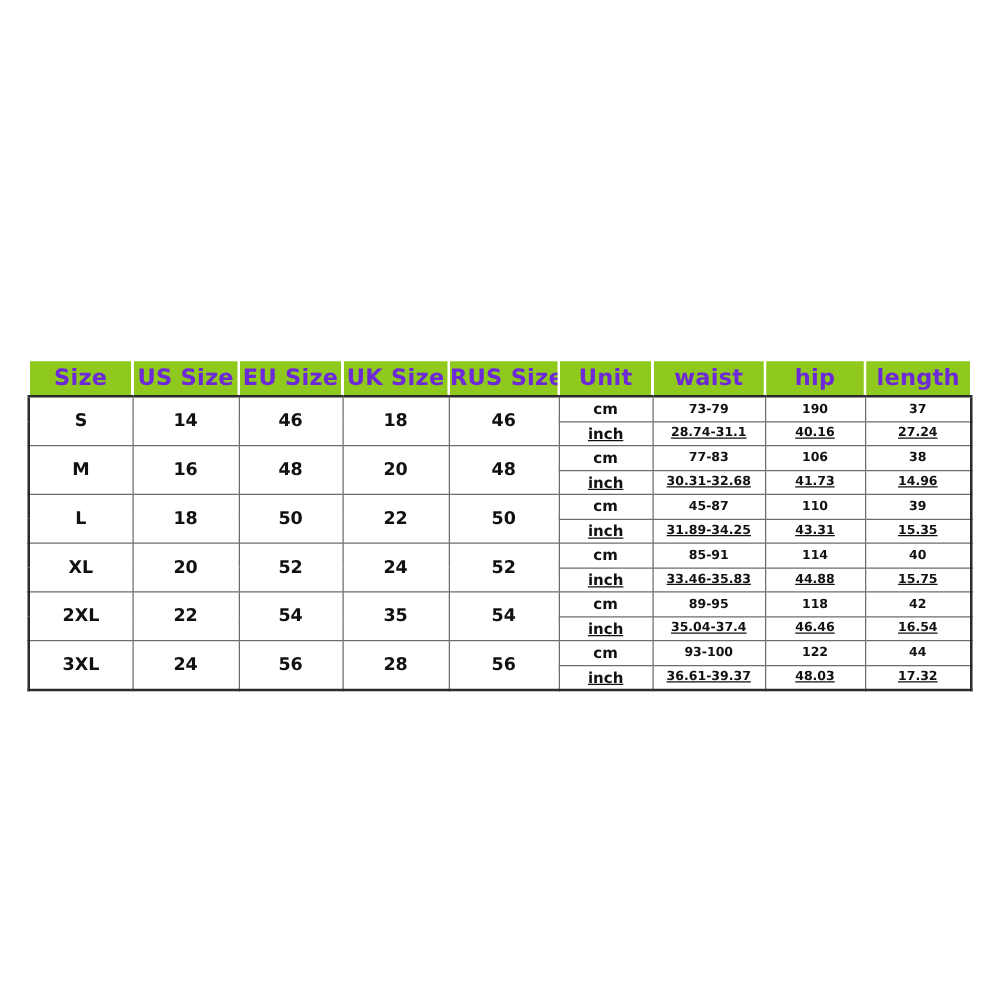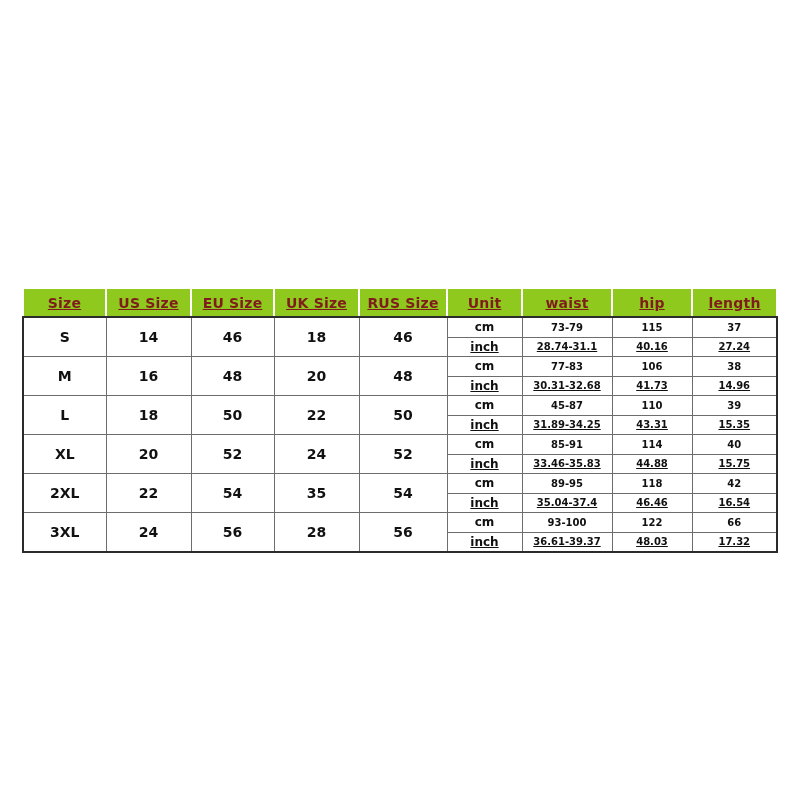--- a/index.html
+++ b/index.html
@@ -36,26 +36,25 @@
     color: #111111;
     font-weight: bold;
     padding: 0;
     white-space: nowrap;
     overflow: hidden;
   }
   
   #size-chart thead th {
     background: #8fc91e;
     height: 27px;
-    font-size: 14px;
+    font-size: 18px;
     letter-spacing: 0.2px;
     border: 2px solid #ffffff;
     border-bottom: 2px solid #2b2b2b;
-    color: #7f1d1d;
-    text-decoration: underline;
+    color: #6d28d9;
   }
   
   .grp {
     font-size: 14px;
     border-top: 2px solid #2b2b2b;
     border-bottom: 2px solid #2b2b2b;
   }
   tbody tr.first-sub td.grp {
     border-top: 2px solid #2b2b2b;
   }
@@ -118,21 +117,21 @@
     </thead>
     <tbody id="chart-body">
         <tr class="first-sub">
           <td class="grp" rowspan="2">S</td>
           <td class="grp" rowspan="2">14</td>
           <td class="grp" rowspan="2">46</td>
           <td class="grp" rowspan="2">18</td>
           <td class="grp" rowspan="2">46</td>
           <td class="unit-cell">cm</td>
           <td class="meas">73-79</td>
-          <td class="meas">115</td>
+          <td class="meas">190</td>
           <td class="meas">37</td>
         </tr>
         <tr class="last-sub">
           <td class="unit-cell">inch</td>
           <td class="meas">28.74-31.1</td>
           <td class="meas">40.16</td>
           <td class="meas">27.24</td>
         </tr>
         <tr class="first-sub">
           <td class="grp" rowspan="2">M</td>
@@ -204,21 +203,21 @@
         </tr>
         <tr class="first-sub">
           <td class="grp" rowspan="2">3XL</td>
           <td class="grp" rowspan="2">24</td>
           <td class="grp" rowspan="2">56</td>
           <td class="grp" rowspan="2">28</td>
           <td class="grp" rowspan="2">56</td>
           <td class="unit-cell">cm</td>
           <td class="meas">93-100</td>
           <td class="meas">122</td>
-          <td class="meas">66</td>
+          <td class="meas">44</td>
         </tr>
         <tr class="last-sub">
           <td class="unit-cell">inch</td>
           <td class="meas">36.61-39.37</td>
           <td class="meas">48.03</td>
           <td class="meas">17.32</td>
         </tr>
       </tbody>
   </table>
 

